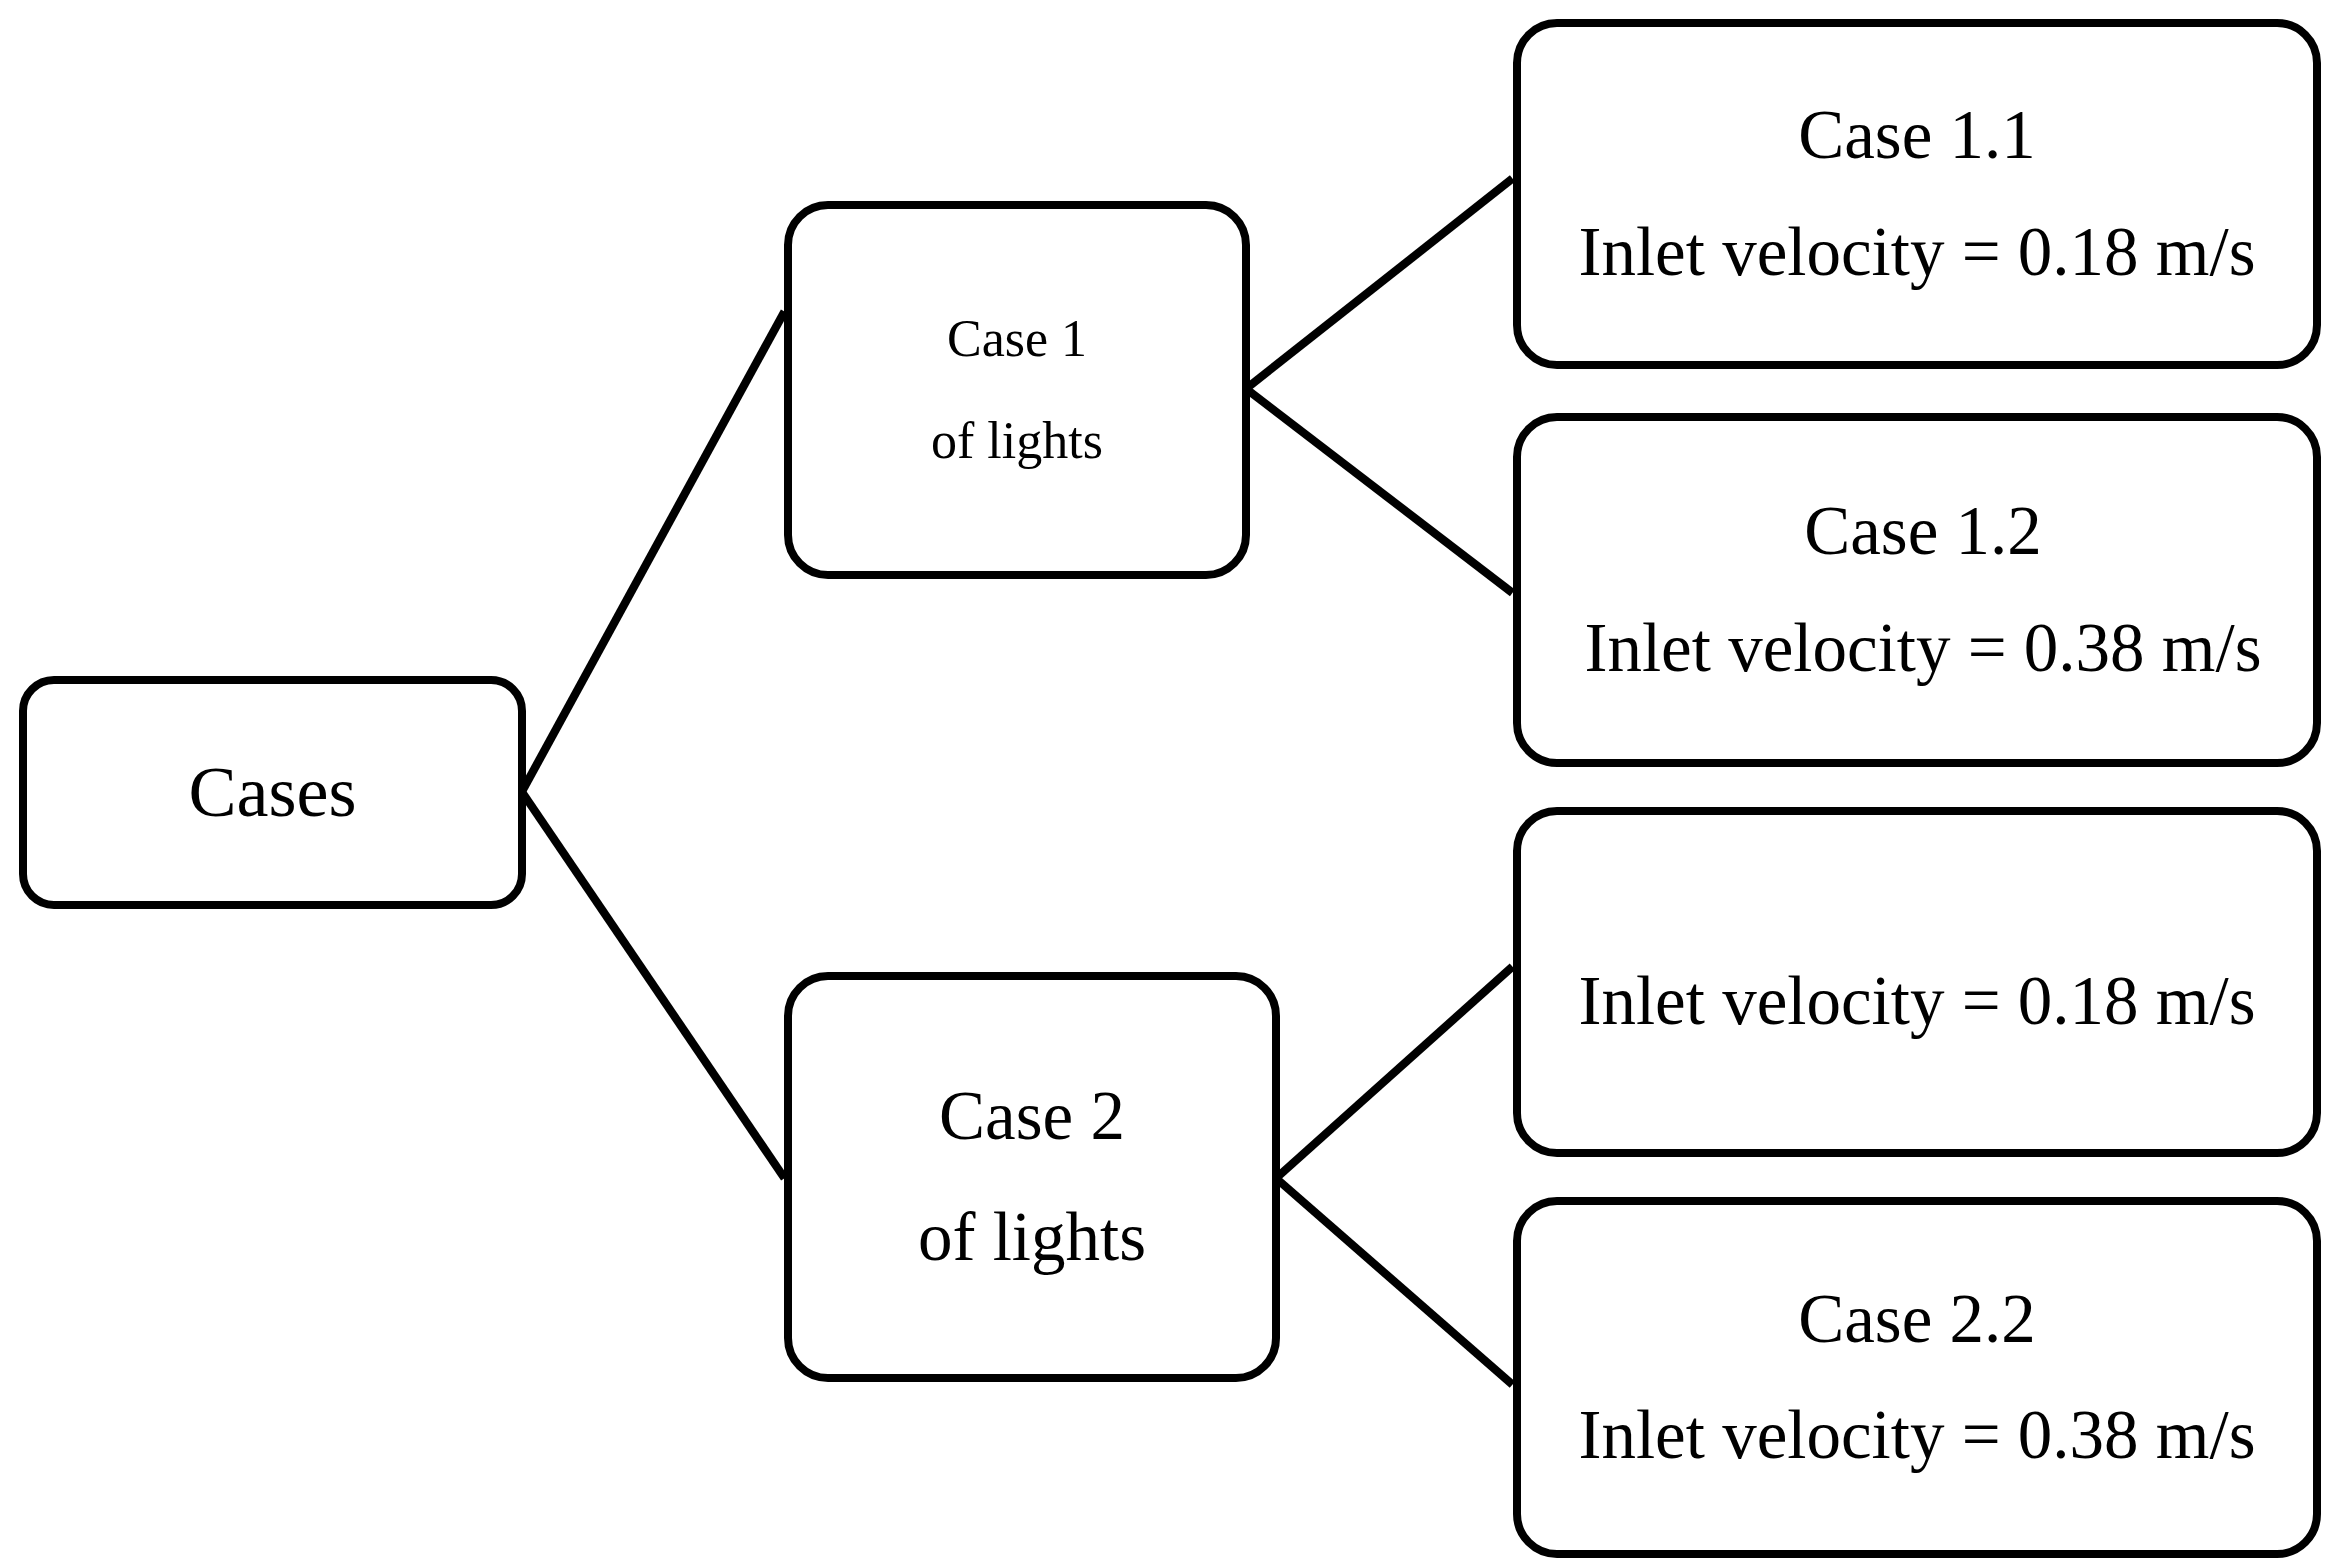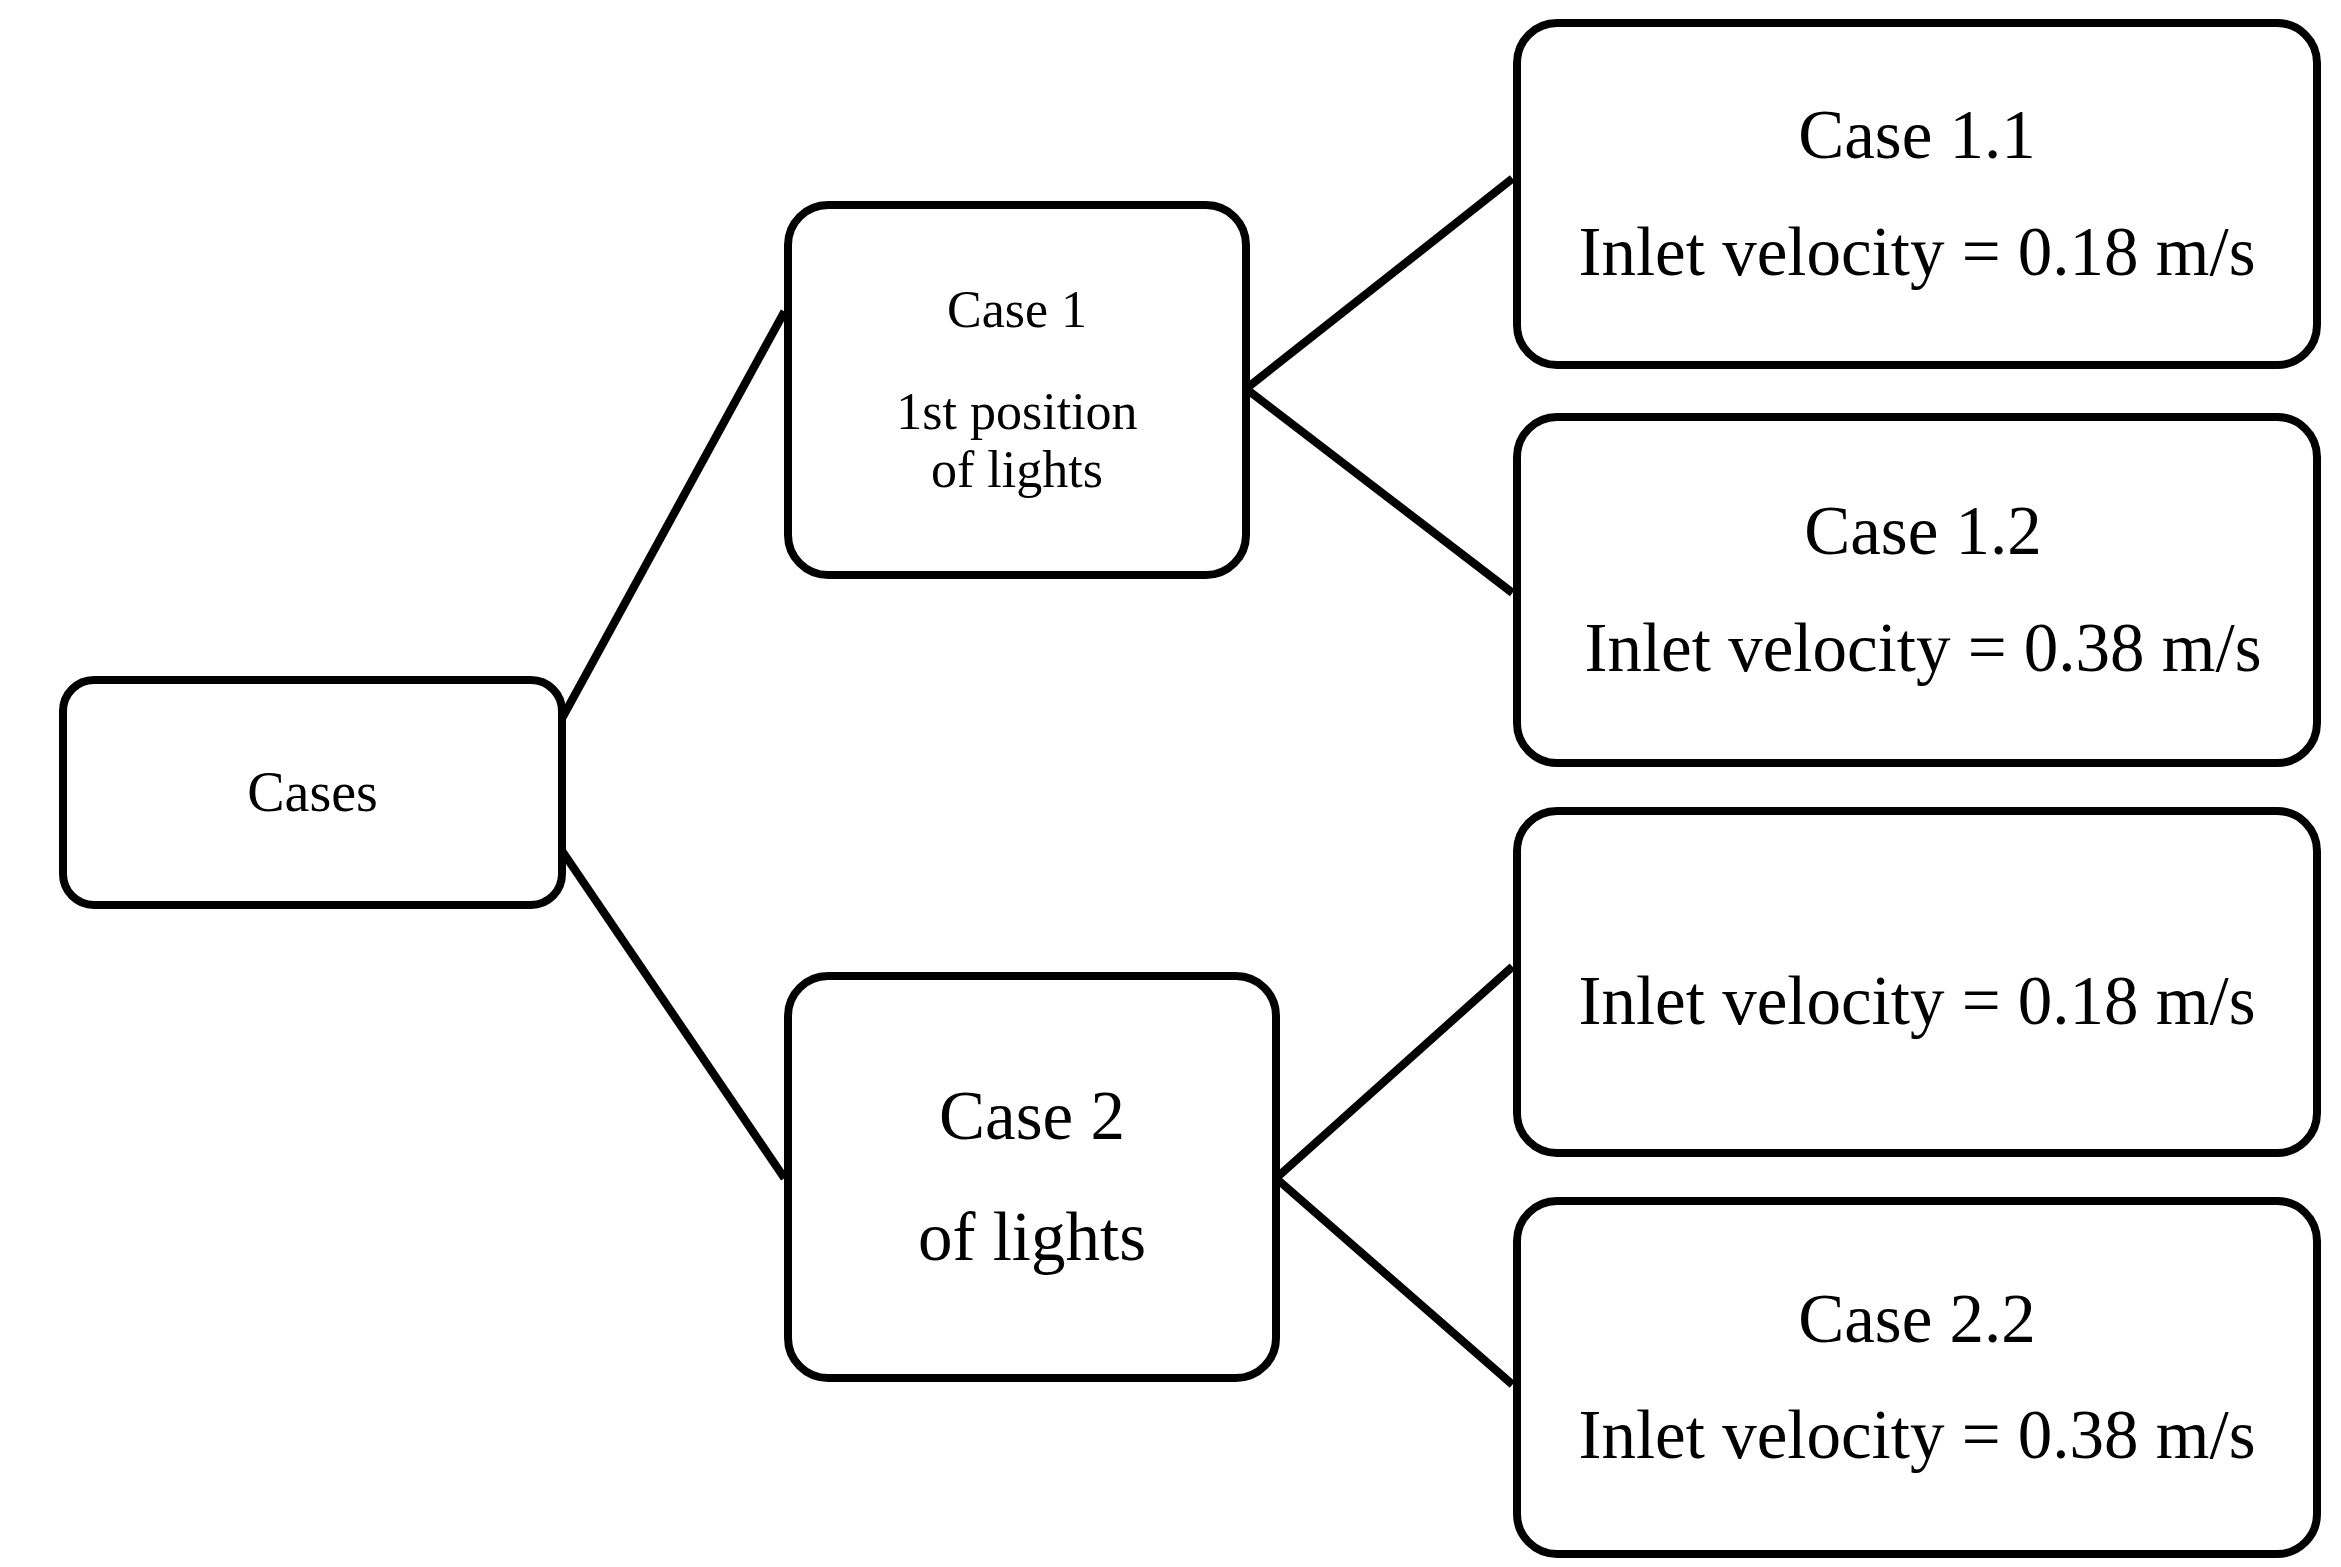--- a/index.html
+++ b/index.html
@@ -42,22 +42,21 @@
     display: block;
     white-space: nowrap;
   }
   
   #node-root {
     left: 19px;
     top: 676px;
     width: 507px;
     height: 233px;
     border-radius: 35px;
-    font-size: 56px;
-    margin-left: 40px;
+    font-size: 72px;
   }
   
   #node-case1 {
     left: 784px;
     top: 201px;
     width: 466px;
     height: 378px;
     font-size: 52px;
   }
   #node-case2 {
@@ -98,21 +97,20 @@
     </g>
   </svg>
 
   <div class="node" id="node-root">
     <span class="line">Cases</span>
   </div>
 
   <div class="node" id="node-case1">
     <span class="line">Case 1</span>
     <span class="gap"></span>
-    <span class="line">1st position</span>
     <span class="line">of lights</span>
   </div>
 
   <div class="node" id="node-case2">
     <span class="line">Case 2</span>
     <span class="gap"></span>
     <span class="line">of lights</span>
   </div>
 
   <div class="node leaf" id="node-case11">

